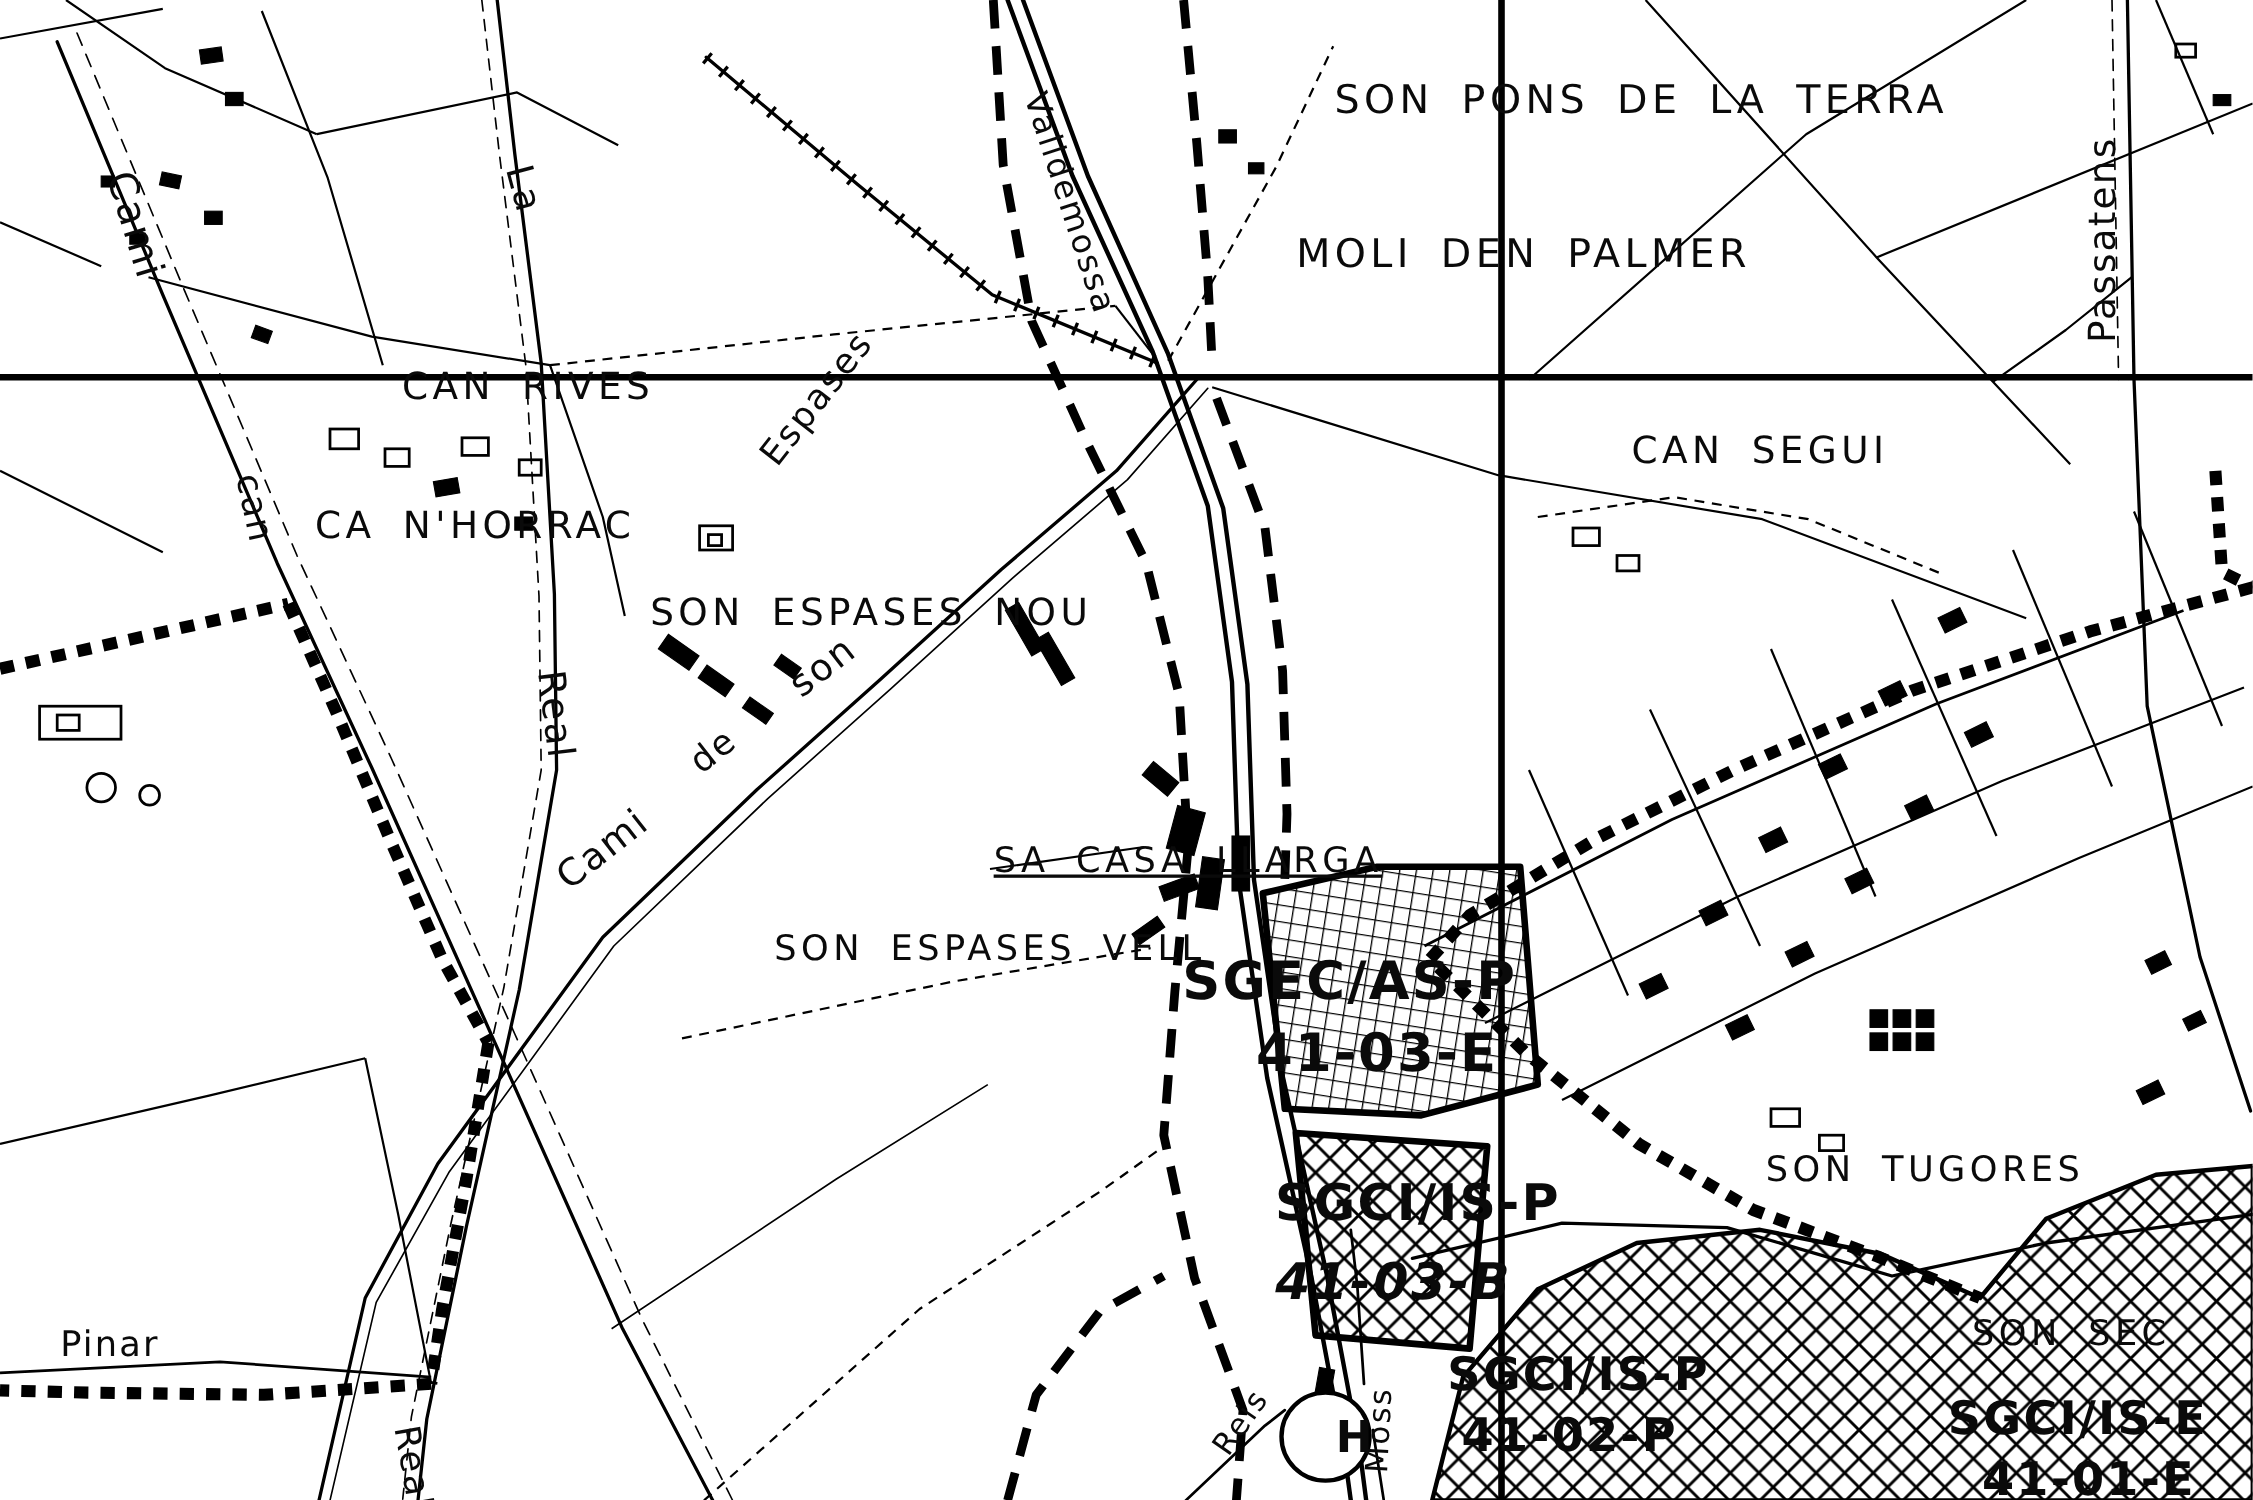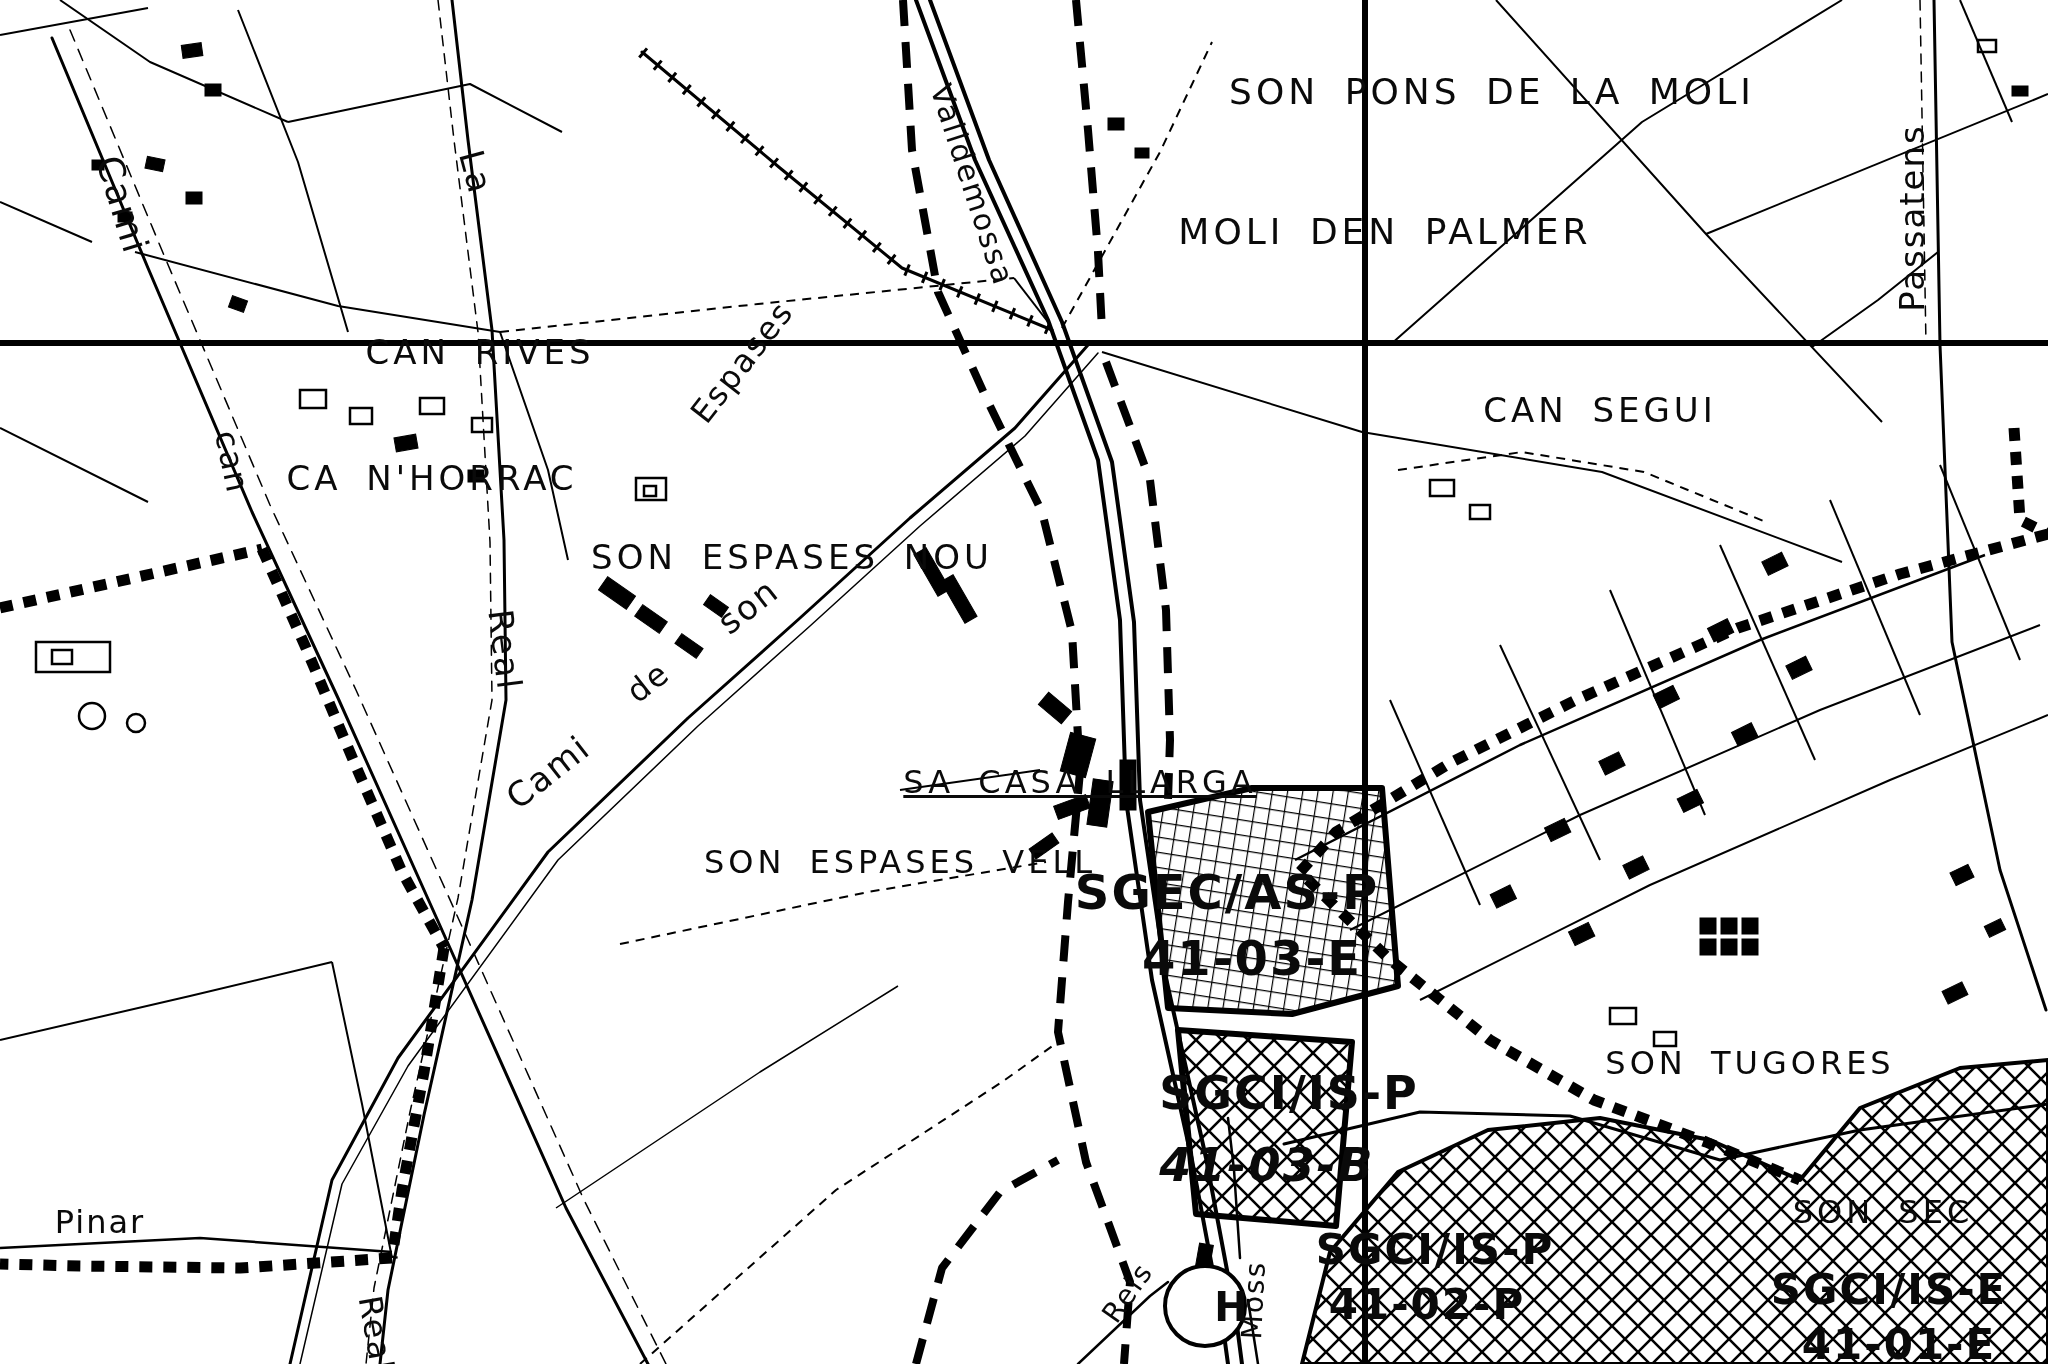--- a/index.html
+++ b/index.html
@@ -194,21 +194,21 @@
         <rect x="1978" y="40" width="18" height="12"></rect>
       </g>
       <rect x="2012" y="86" width="16" height="10"></rect>
       <rect x="1196" y="1244" width="14" height="40" transform="rotate(10 1203 1264)"></rect>
     </g>
 
     <circle cx="1205" cy="1306" r="40" fill="#fff" stroke="#000" stroke-width="4"></circle>
   </svg>
 
   <div id="labels">
-      <span class="map-label caps" style="left: 1492px; top: 92px; font-size: 36px; transform: translate(-50%, -50%) rotate(0deg);">SON PONS DE LA MOLI</span>
+      <span class="map-label caps" style="left: 1492px; top: 92px; font-size: 36px; transform: translate(-50%, -50%) rotate(0deg);">SON PONS DE LA TERRA</span>
       <span class="map-label caps" style="left: 1385px; top: 232px; font-size: 36px; transform: translate(-50%, -50%) rotate(0deg);">MOLI DEN PALMER</span>
       <span class="map-label small-name" style="left: 122px; top: 205px; font-size: 36px; transform: translate(-50%, -50%) rotate(73deg);">Cami</span>
       <span class="map-label small-name" style="left: 476px; top: 172px; font-size: 34px; transform: translate(-50%, -50%) rotate(75deg);">La</span>
       <span class="map-label small-name" style="left: 232px; top: 462px; font-size: 32px; transform: translate(-50%, -50%) rotate(78deg);">can</span>
       <span class="map-label caps" style="left: 480px; top: 352px; font-size: 34px; transform: translate(-50%, -50%) rotate(0deg);">CAN RIVES</span>
       <span class="map-label caps" style="left: 432px; top: 478px; font-size: 34px; transform: translate(-50%, -50%) rotate(0deg);">CA N'HORRAC</span>
       <span class="map-label caps" style="left: 792px; top: 557px; font-size: 34px; transform: translate(-50%, -50%) rotate(0deg);">SON ESPASES NOU</span>
       <span class="map-label caps" style="left: 1600px; top: 410px; font-size: 34px; transform: translate(-50%, -50%) rotate(0deg);">CAN SEGUI</span>
       <span class="map-label small-name" style="left: 1912px; top: 218px; font-size: 34px; transform: translate(-50%, -50%) rotate(-90deg);">Passatens</span>
       <span class="map-label small-name" style="left: 972px; top: 185px; font-size: 30px; transform: translate(-50%, -50%) rotate(72deg);">Valldemossa</span>

